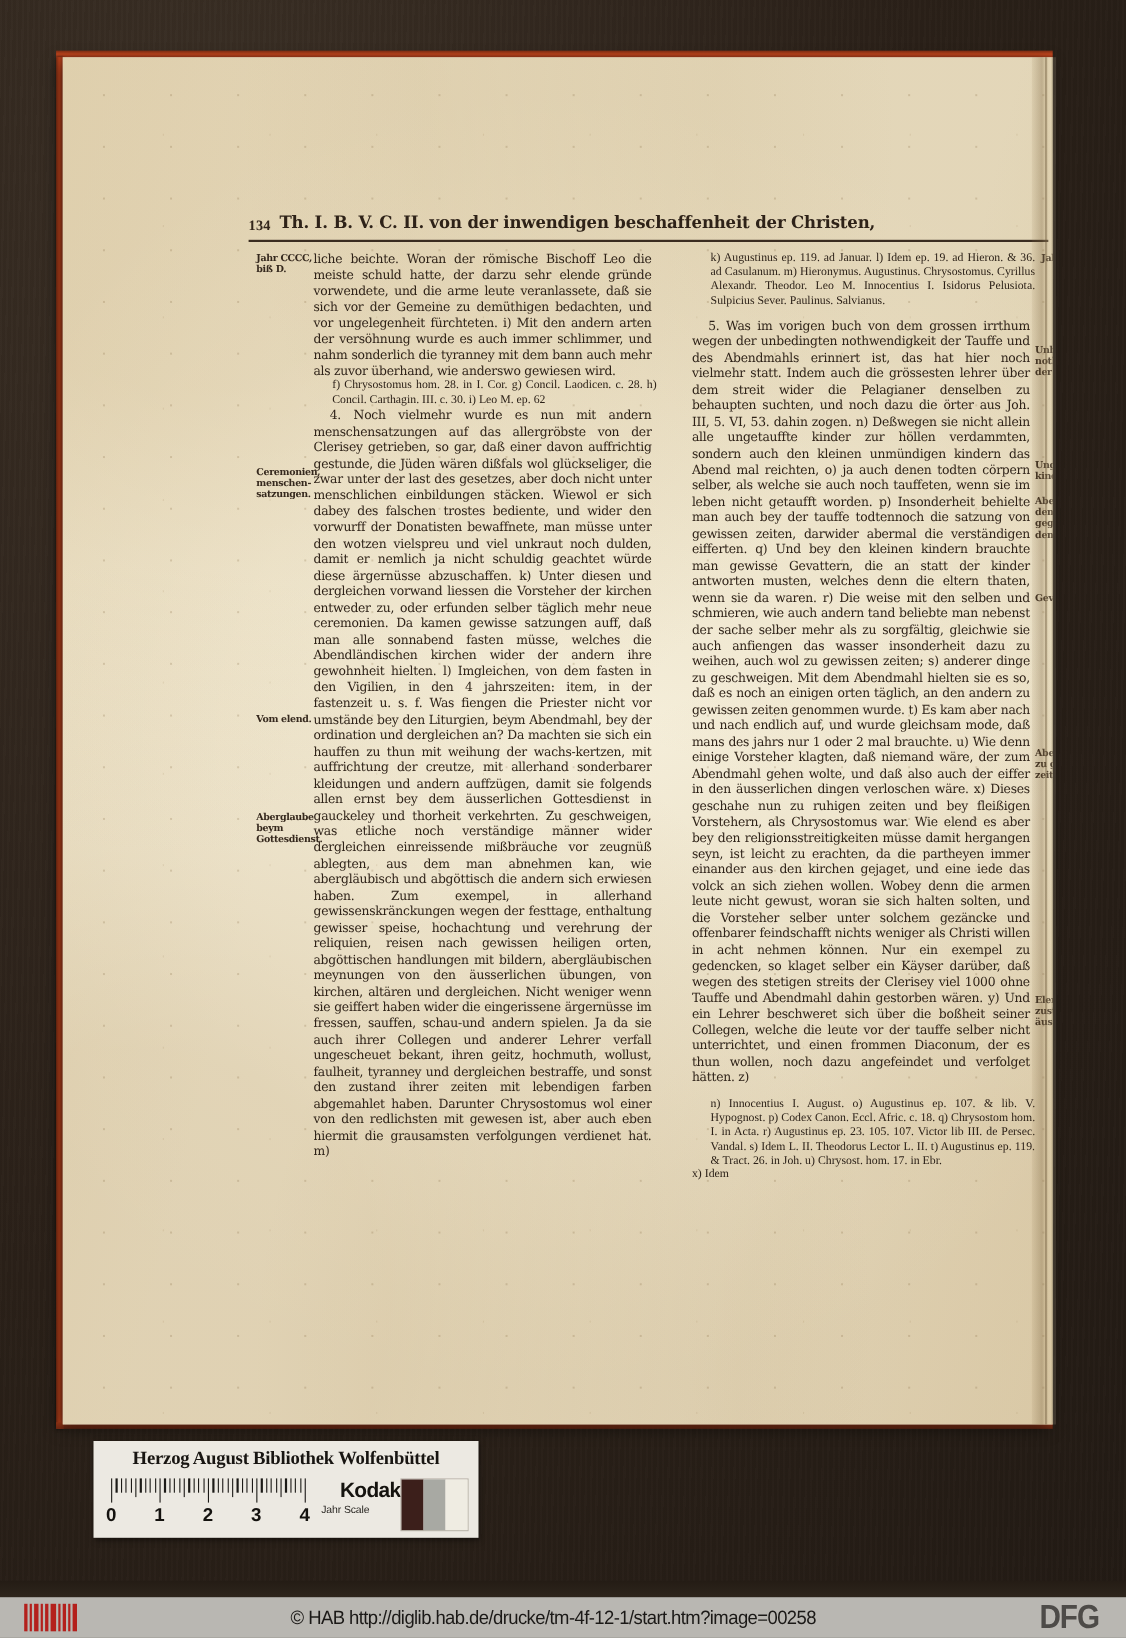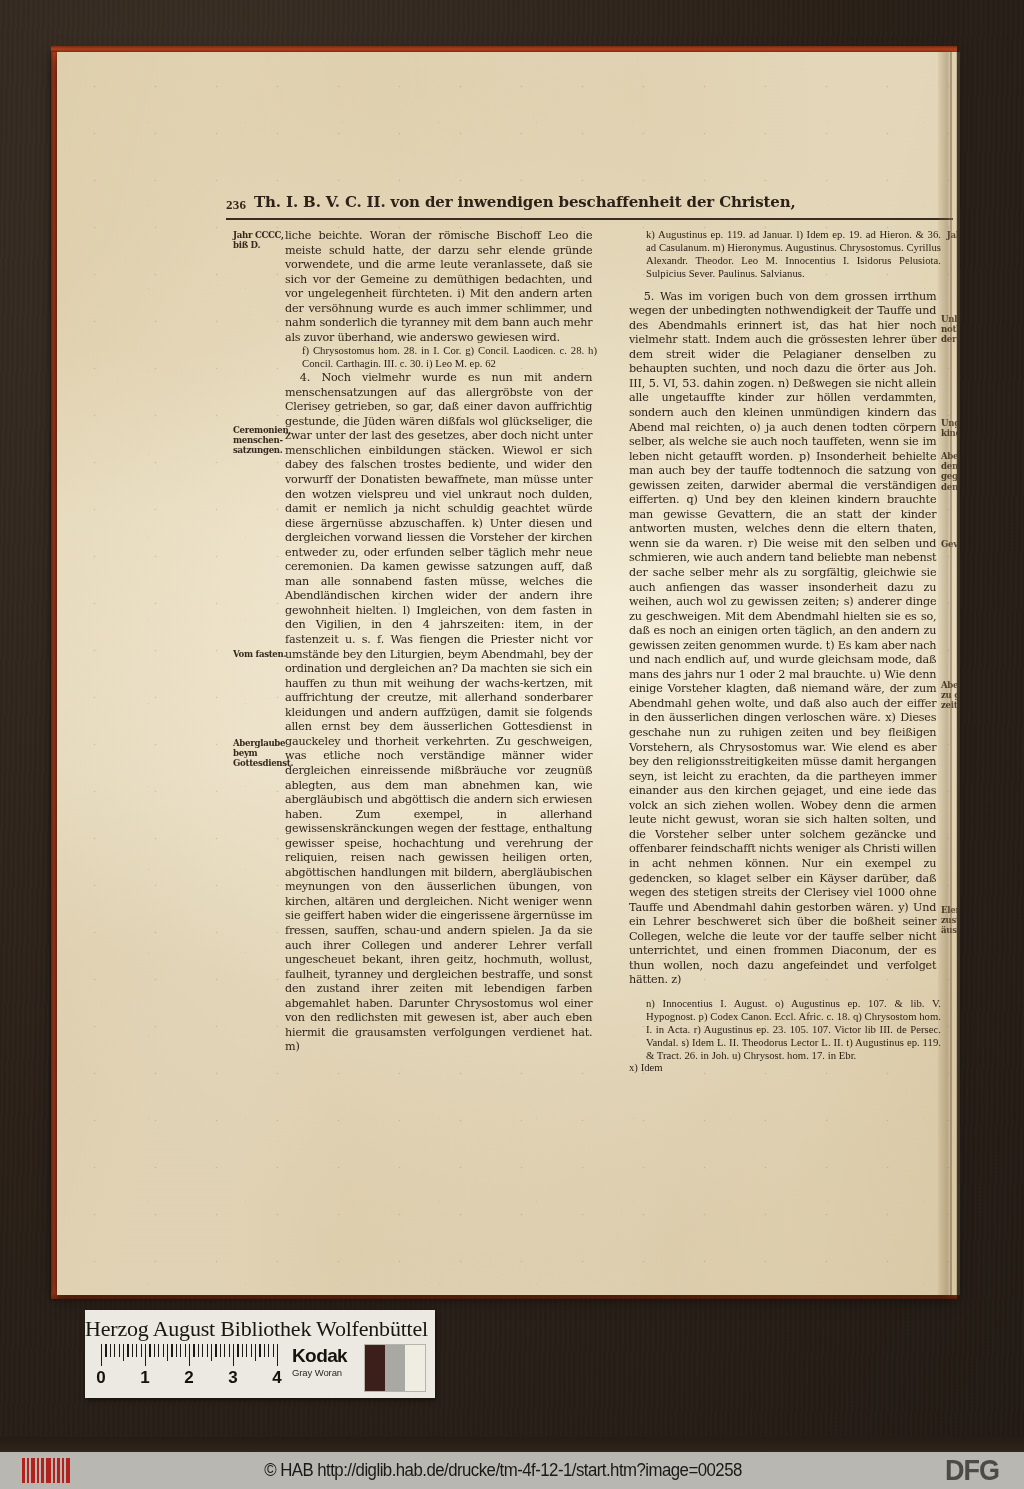--- a/index.html
+++ b/index.html
@@ -91,30 +91,30 @@
   
   .marg{position:absolute;font-family:"DejaVu Serif",serif;font-weight:bold;
     font-size:8.6px;line-height:10.2px;color:#35281d;letter-spacing:-.3px;}
   .margL{left:176px;width:56px;text-align:left;}
   .margR{left:884px;width:60px;text-align:left;}
   .margR.ctr{text-align:center;width:62px;}
 
   
   #card{position:absolute;left:85px;top:1310px;width:350px;height:88px;
     background:#ece9e2;box-shadow:1px 2px 5px rgba(0,0,0,.5);}
-  #card .cardtitle{position:absolute;left:0;top:6px;width:350px;text-align:left;
-    font-family:"Liberation Serif",serif;font-weight:normal;font-size:22px;color:#181512;
+  #card .cardtitle{position:absolute;left:0;top:6px;width:350px;text-align:center;
+    font-family:"Liberation Serif",serif;font-weight:bold;font-size:17px;color:#181512;
     letter-spacing:-.2px;}
   #ruler{position:absolute;left:12px;top:34px;width:186px;height:46px;}
   #ruler .tick{position:absolute;top:0;width:1.2px;background:#1c1a17;}
   #ruler .lbl{position:absolute;top:24px;font-family:"Liberation Sans",sans-serif;
     font-weight:bold;font-size:17px;color:#14120f;transform:translateX(-50%);}
   #kodak{position:absolute;left:207px;top:36px;width:64px;}
   #kodak .k{font-family:"Liberation Sans",sans-serif;font-weight:bold;font-size:19px;
-    color:#15130f;letter-spacing:-.6px;line-height:19px;}
+    color:#15130f;letter-spacing:-.6px;line-height:19px;margin-left:17px;}
   #kodak .g{font-family:"Liberation Sans",sans-serif;font-size:9.5px;color:#2a2723;
     margin-top:2px;letter-spacing:-.1px;}
   #patches{position:absolute;left:279px;top:34px;width:60px;height:46px;
     border:1px solid #b9b4a9;display:flex;}
   #patches i{display:block;height:100%;}
 
   
   #footer{position:absolute;left:0;top:1452px;width:1024px;height:37px;
     background:#b9b7b2;display:flex;align-items:center;}
   #barcode{width:86px;height:37px;display:flex;align-items:center;
@@ -136,27 +136,27 @@
 <div id="edgeT"></div>
 <div id="edgeL"></div>
 <div id="edgeB"></div>
 
 <div id="page">
   <div class="grain"></div>
   <div class="speckle"></div>
 
   <div id="content">
 
-    <div class="pagenum">236</div>
+    <div class="pagenum">134</div>
     <div class="running-head">Th. I. B. V. C. II. von der inwendigen beschaffenheit der Christen,</div>
     <div class="rule"></div>
 
     <div class="marg margL" style="top:178px;">Jahr CCCC, biß D.</div>
     <div class="marg margL" style="top:373px;">Ceremonien, menschen-satzungen.</div>
-    <div class="marg margL" style="top:597px;">Vom fasten.</div>
+    <div class="marg margL" style="top:597px;">Vom elend.</div>
     <div class="marg margL" style="top:686px;">Aberglaube beym Gottesdienst.</div>
 
     <div class="marg margR ctr" style="top:178px;">Jahr CCCC, biß D.</div>
     <div class="marg margR" style="top:262px;">Unbedingte nothwendigkeit der Tauffe.</div>
     <div class="marg margR" style="top:366px;">Ungetauffte kinder.</div>
     <div class="marg margR" style="top:399px;">Abendmahl den kindern gegeben, den todten.</div>
     <div class="marg margR" style="top:487px;">Gevattern.</div>
     <div class="marg margR" style="top:628px;">Abendmahl zu gewissen zeiten.</div>
     <div class="marg margR" style="top:853px;">Elender zustand im äusserlichen.</div>
 
@@ -225,21 +225,21 @@
       <div class="tick" style="left: 175.6px; height: 13px;"></div>
       <div class="tick" style="left: 180px; height: 22px;"></div>
       <div class="lbl" style="left: 4px;">0</div>
       <div class="lbl" style="left: 48px;">1</div>
       <div class="lbl" style="left: 92px;">2</div>
       <div class="lbl" style="left: 136px;">3</div>
       <div class="lbl" style="left: 180px;">4</div>
     </div>
   <div id="kodak">
     <div class="k">Kodak</div>
-    <div class="g">Gray Woran</div>
+    <div class="g">Jahr Scale</div>
   </div>
   <div id="patches">
       <i style="background: rgb(60, 31, 27); width: 33.3333%;"></i>
       <i style="background: rgb(168, 169, 163); width: 33.3333%;"></i>
       <i style="background: rgb(239, 236, 226); width: 33.3333%;"></i>
     </div>
 </div>
 
 <div id="footershadow"></div>
 <div id="footer">

